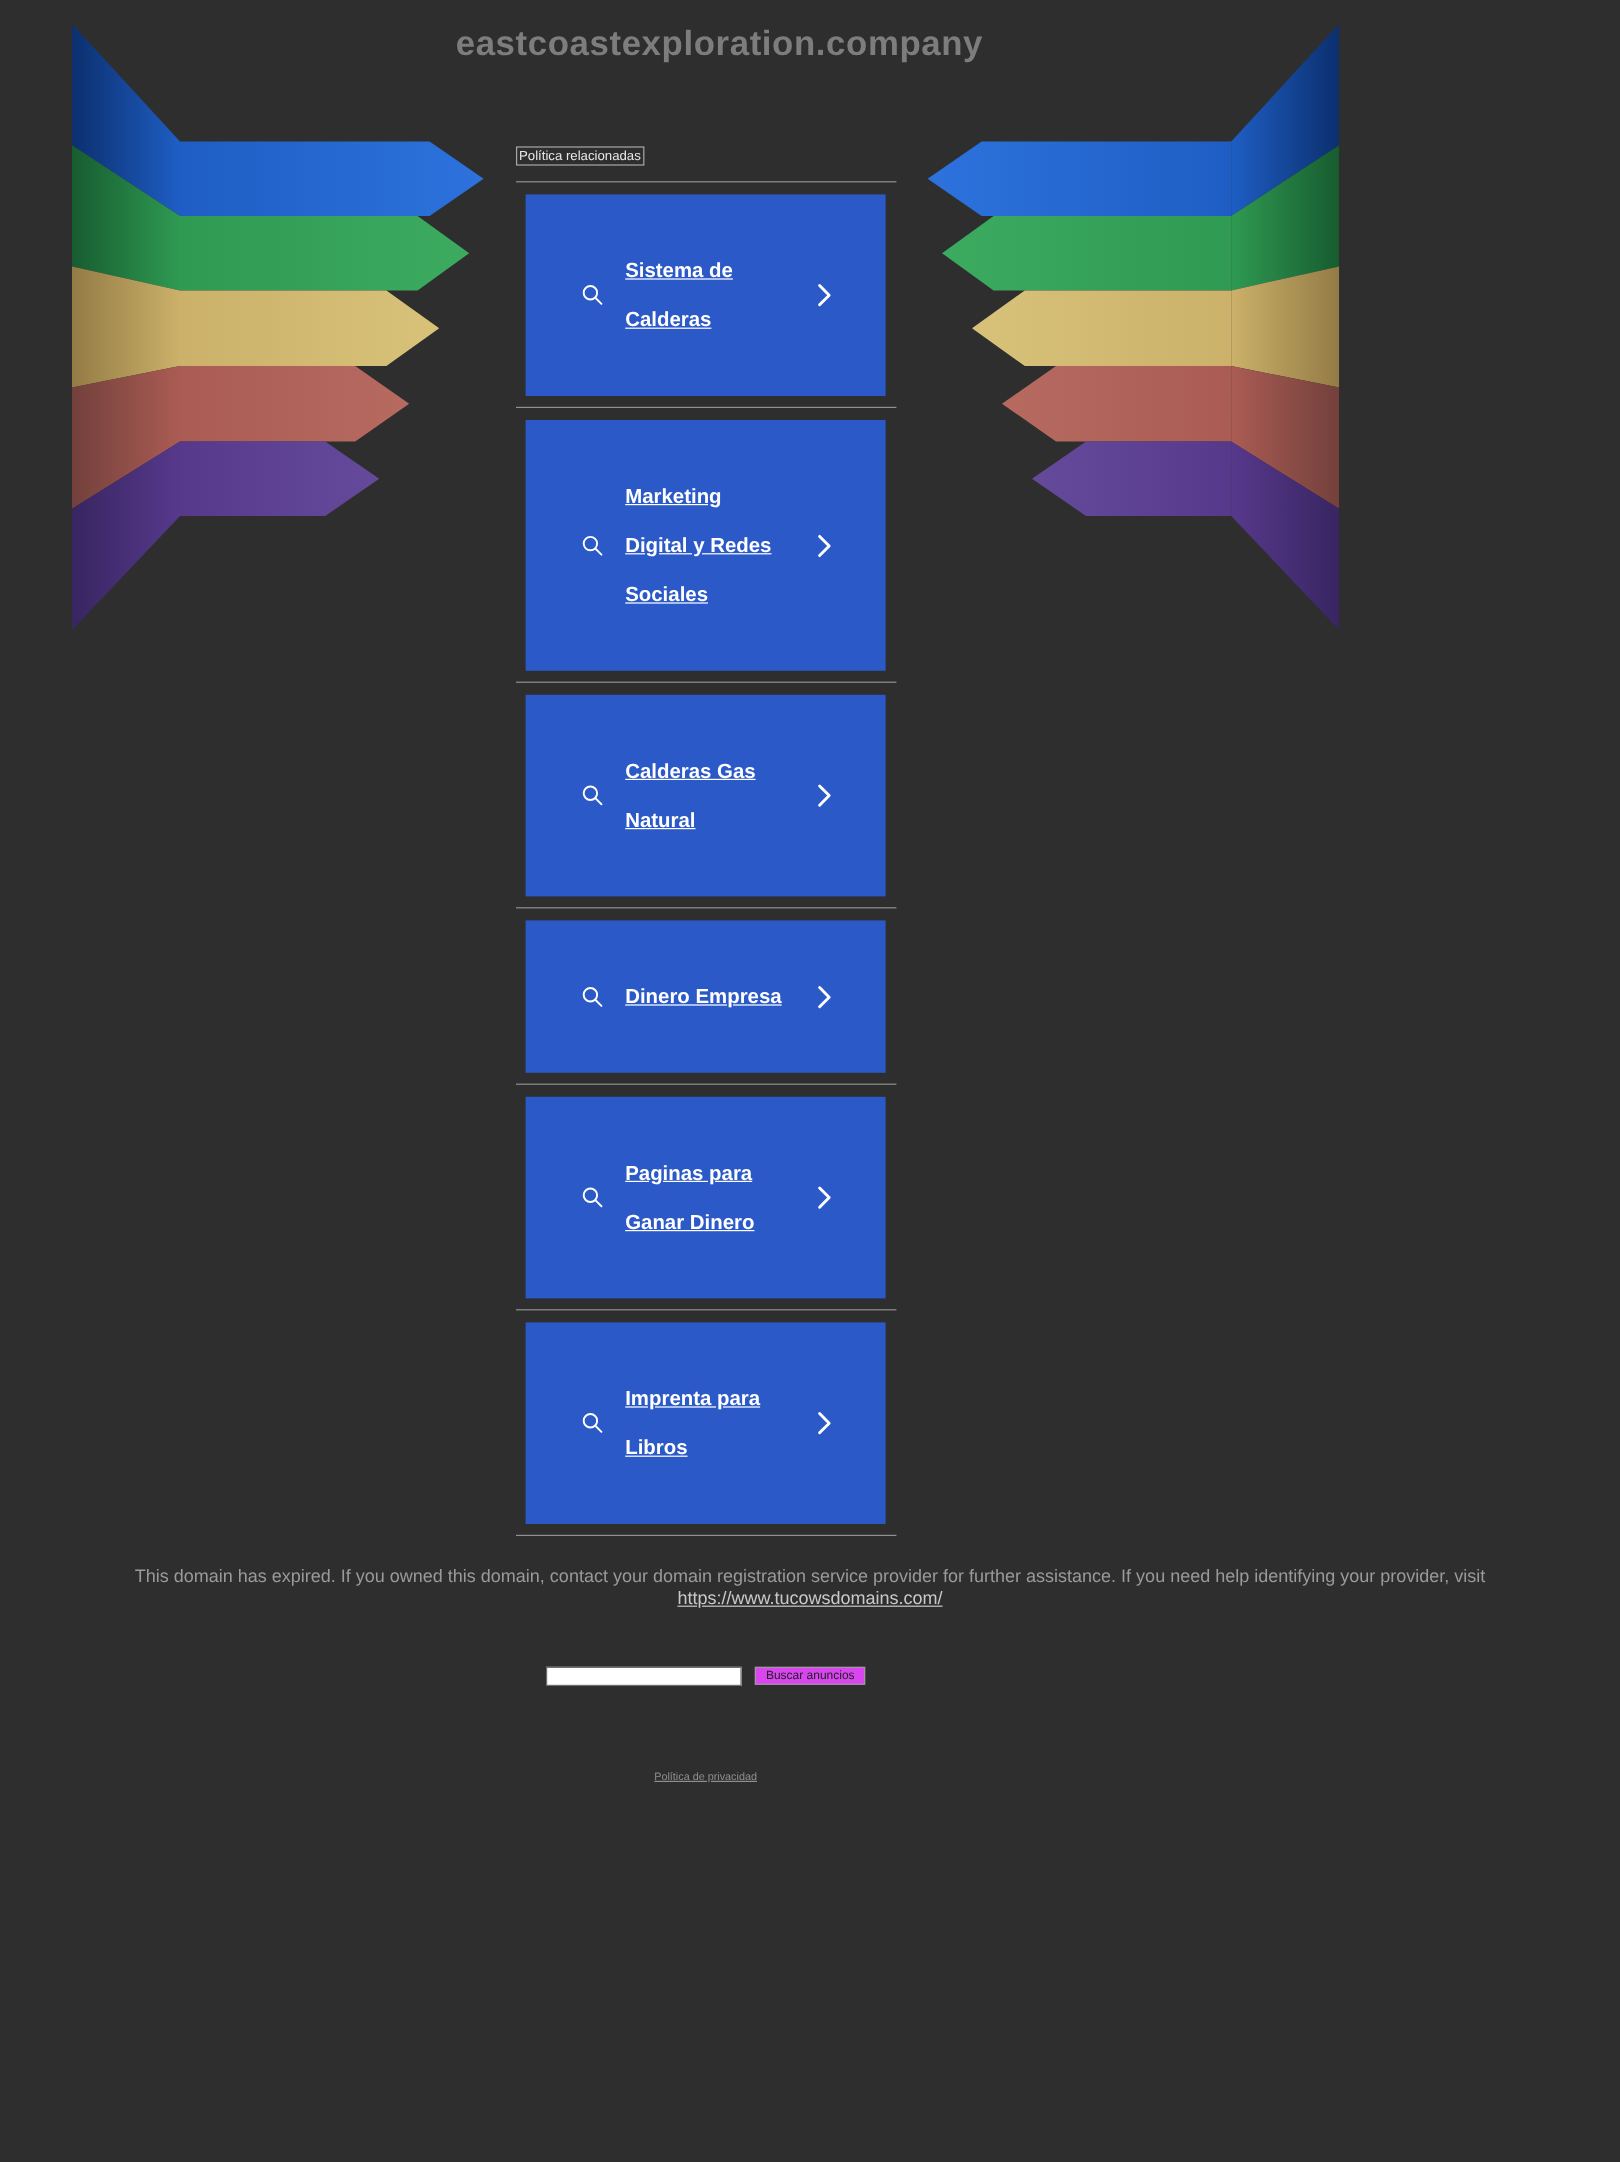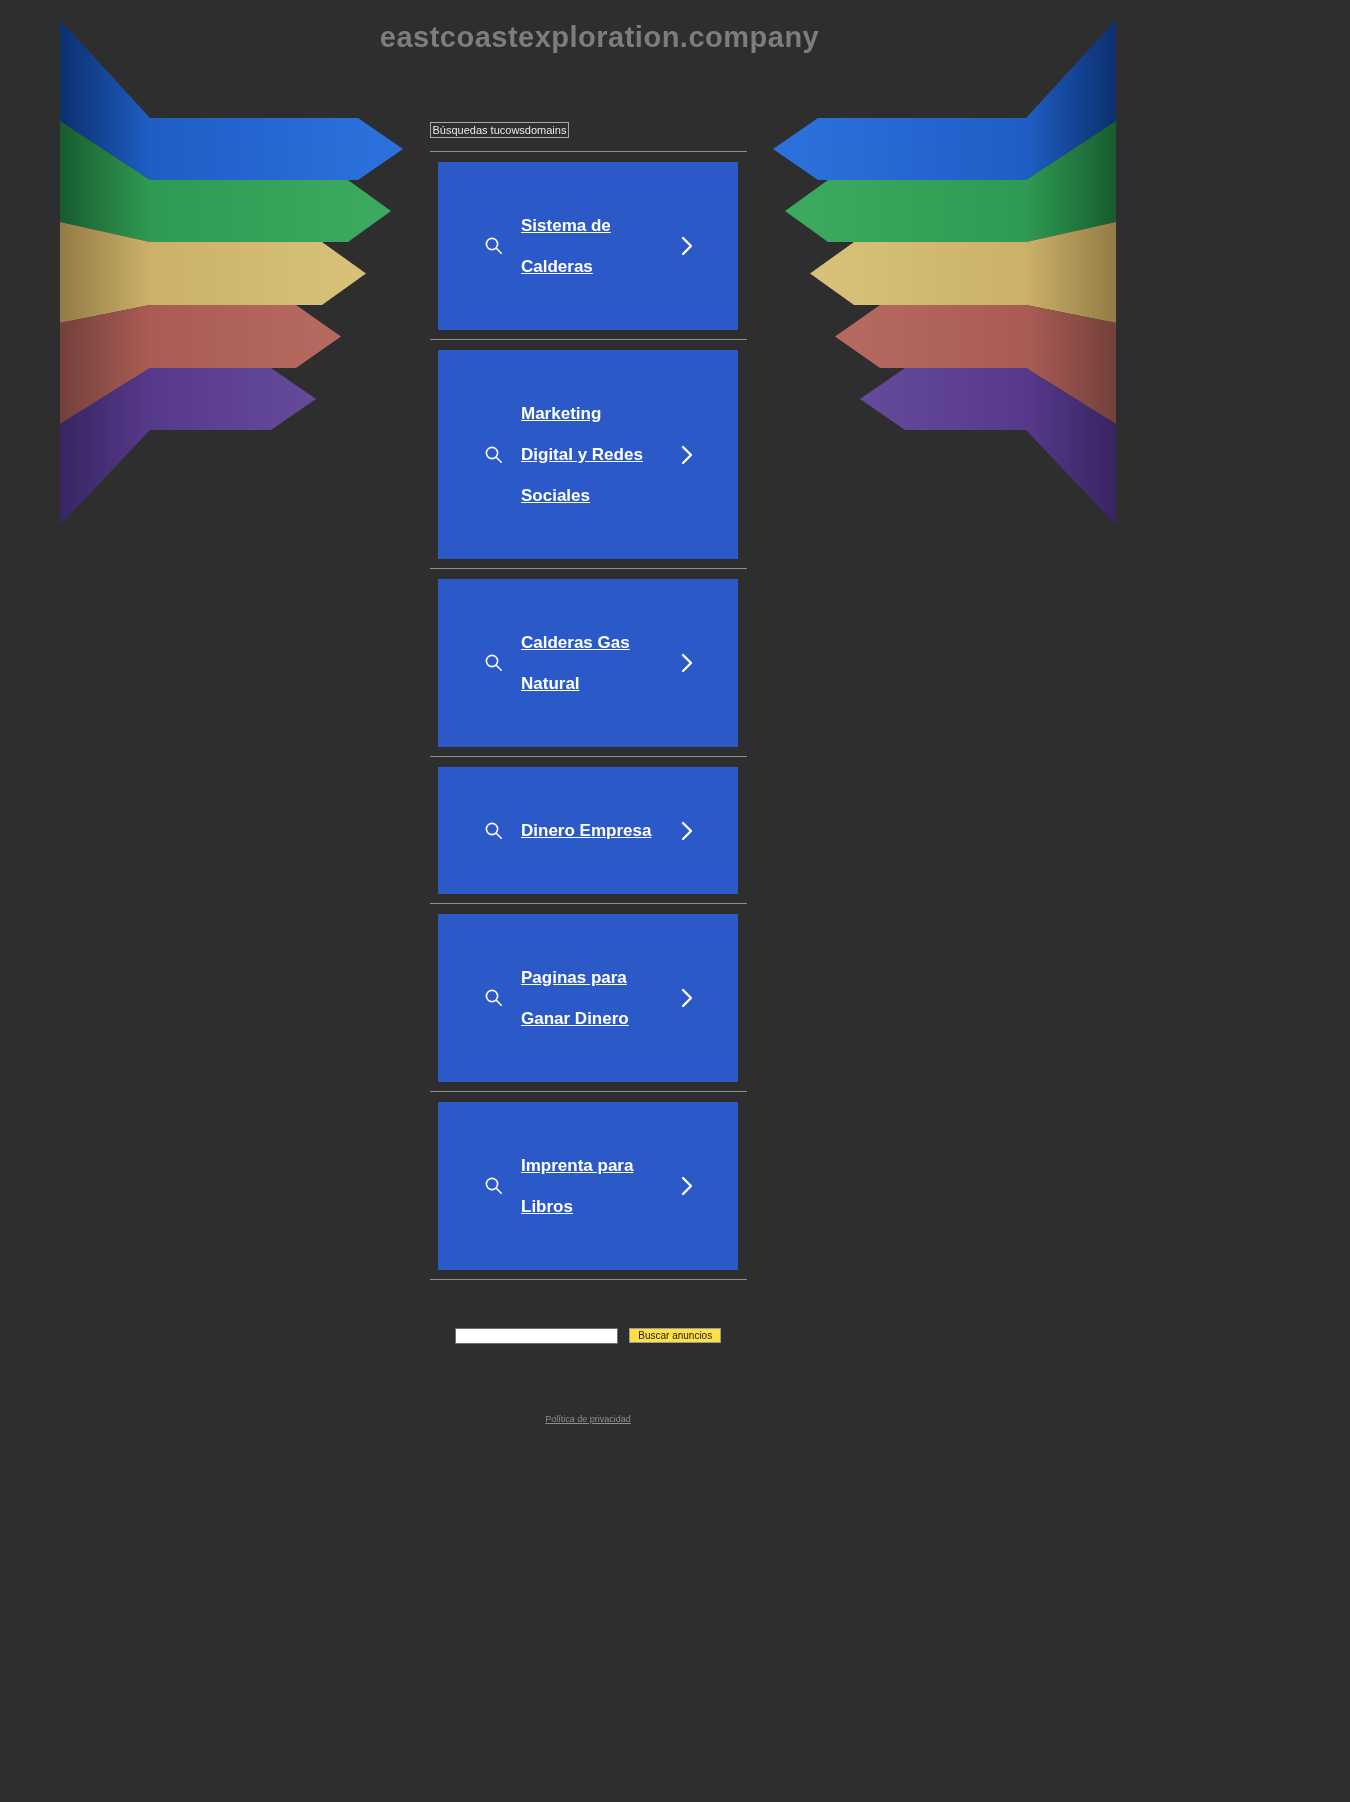--- a/index.html
+++ b/index.html
@@ -90,21 +90,21 @@
     border: 1px solid #6f6f6f;
     background: #ffffff;
     font-size: 11px;
     padding: 0 3px;
     vertical-align: middle;
   }
   .ad-btn {
     margin-left: 7px;
     font-size: 10px;
     padding: 1px 8px;
-    background: #fde047;
+    background: #d946ef;
     border: 1px solid #9a9a9a;
     color: #222222;
     vertical-align: middle;
     cursor: pointer;
     font-family: "Liberation Sans", sans-serif;
   }
   .privacy-wrap { margin-top: 64px; width: 1176px; text-align: center; padding-bottom: 40px; }
   .privacy {
     font-size: 9px;
     color: #8f8f8f;
@@ -185,21 +185,21 @@
       <polygon points="0,404 90,348 90,410 0,505" fill="url(#g-fold-purple)"></polygon>
       <polygon points="90,98 298,98 343,129 298,160 90,160" fill="url(#g-arr-blue)"></polygon>
       <polygon points="90,160 288,160 331,191 288,222 90,222" fill="url(#g-arr-green)"></polygon>
       <polygon points="90,222 262,222 306,253.5 262,285 90,285" fill="url(#g-arr-yellow)"></polygon>
       <polygon points="90,285 236,285 281,316.5 236,348 90,348" fill="url(#g-arr-red)"></polygon>
       <polygon points="90,348 211,348 256,379 211,410 90,410" fill="url(#g-arr-purple)"></polygon>
     </svg>
   </div>
 
   <div class="related-column">
-    <span class="related-label">Búsquedas tucowsdomains</span>
+    <span class="related-label">Política relacionadas</span>
     <hr class="rule">
 
     <a class="card">
       <span class="search-ic">
         <svg width="20" height="20" viewBox="0 0 20 20">
             <circle cx="8" cy="8" r="5.6" fill="none" stroke="#ffffff" stroke-width="1.6"></circle>
             <line x1="12.3" y1="12.3" x2="17.2" y2="17.2" stroke="#ffffff" stroke-width="1.6" stroke-linecap="round"></line>
           </svg>
       </span>
       <span class="card-label">Sistema de Calderas</span>
@@ -287,20 +287,24 @@
         <svg width="14" height="24" viewBox="0 0 14 24">
             <polyline points="3,4 11,12 3,20" fill="none" stroke="#ffffff" stroke-width="2.4" stroke-linecap="round" stroke-linejoin="round"></polyline>
           </svg>
       </span>
     </a>
     <hr class="rule">
   </div>
 </div>
 
 <div class="footer">
+  <p class="expired">
+    <span>This domain has expired. If you owned this domain, contact your domain registration service provider for further assistance. If you need help identifying your provider, visit</span><br>
+    <a class="expired-link">https://www.tucowsdomains.com/</a>
+  </p>
 
   <div class="search-form">
     <input class="ad-input" type="text" value="" style="">
     <button class="ad-btn">Buscar anuncios</button>
   </div>
 
   <div class="privacy-wrap">
     <a class="privacy">Política de privacidad</a>
   </div>
 </div>

